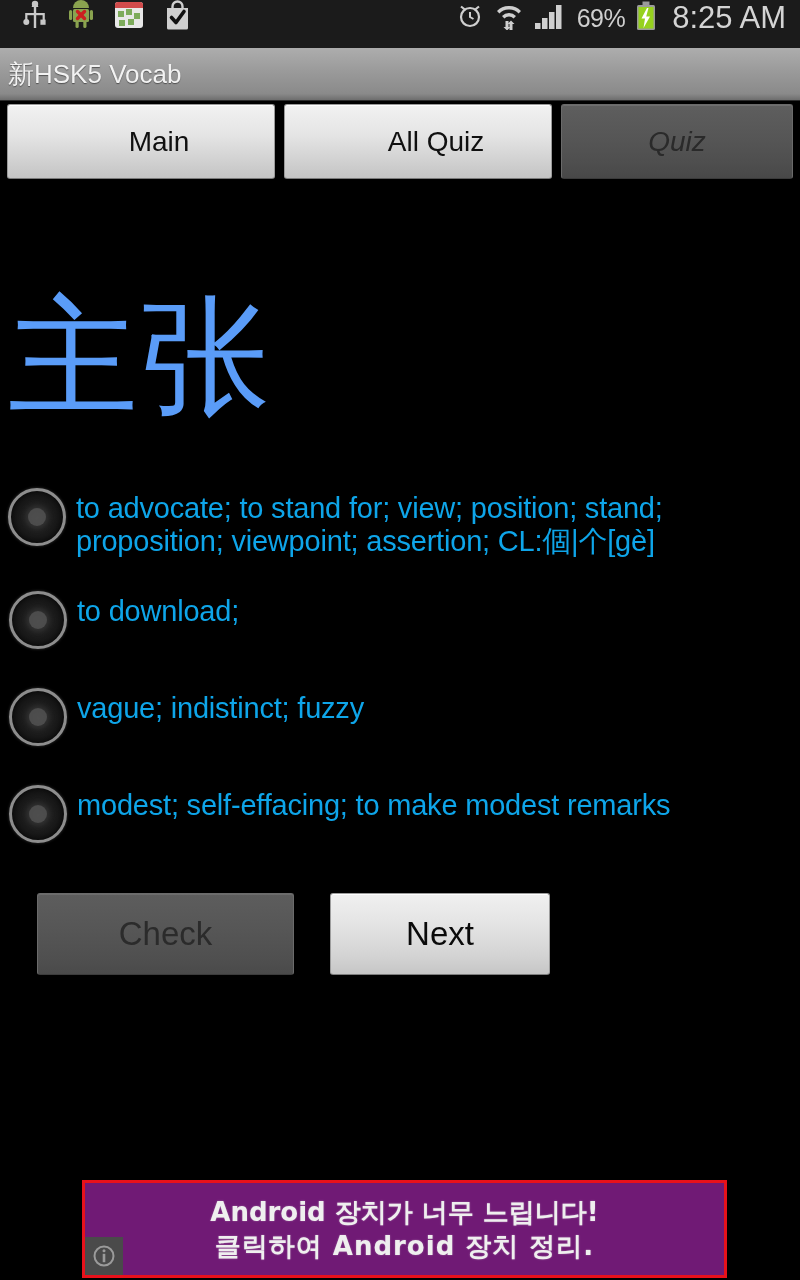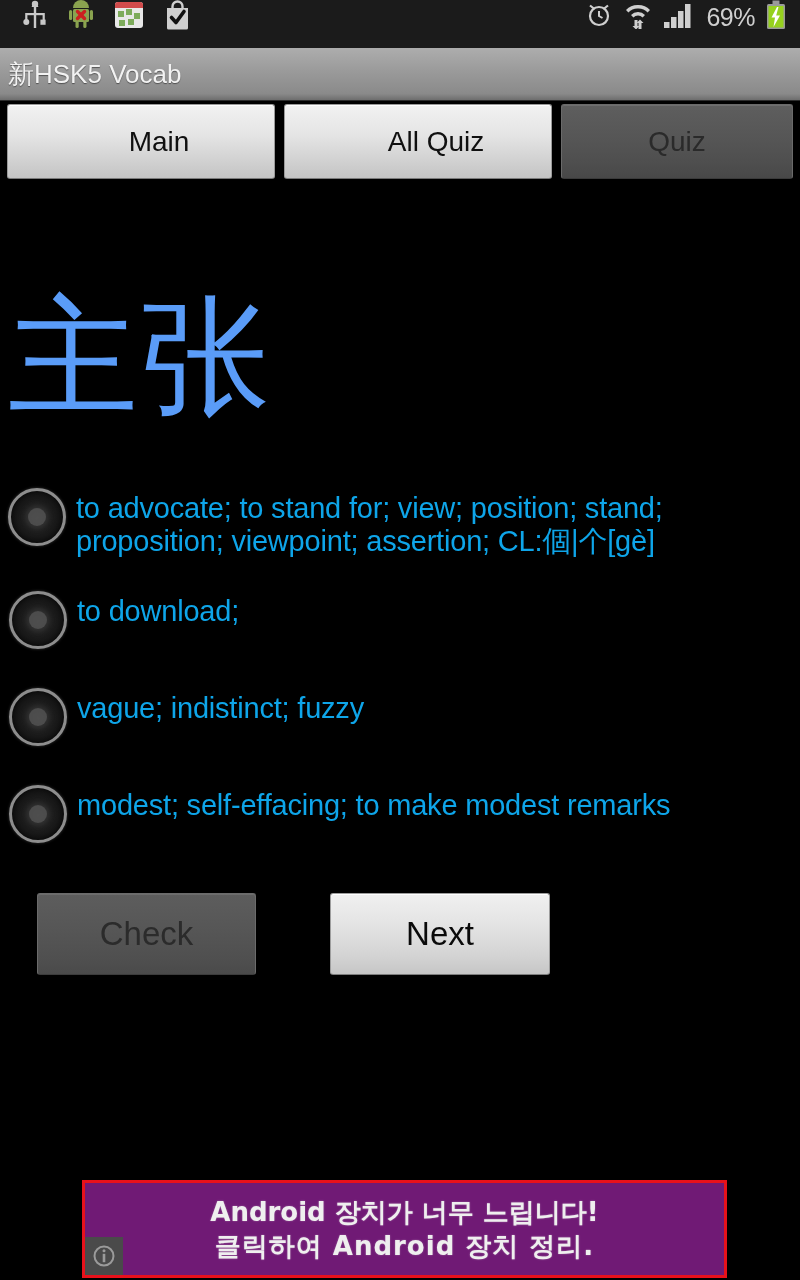--- a/index.html
+++ b/index.html
@@ -57,20 +57,21 @@
     border:1px solid #9a9a9a; border-bottom-color:#7a7a7a;
     color:#101010;
     box-shadow:inset 0 1px 0 rgba(255,255,255,.9);
     padding-left:36px;
   }
   .tabbtn.disabled {
     background:linear-gradient(to bottom,#5e5e5e 0%,#565656 45%,#4e4e4e 80%,#484848 100%);
     border:1px solid #6a6a6a; border-bottom-color:#3a3a3a;
     color:#2a2a2a;
     box-shadow:inset 0 1px 0 rgba(255,255,255,.10);
+    font-style:italic;
   }
 
   
   .hanzi {
     position:absolute; left:8px; top:292px;
     color:#5a9cf8;
     font-size:130px; line-height:1.0;
     font-family:"DejaVu Sans", sans-serif;
     letter-spacing:2px; white-space:nowrap;
   }
@@ -104,21 +105,21 @@
     padding-top:8px; letter-spacing:-0.2px;
   }
 
   
   .btnrow { position:absolute; left:0; top:893px; width:800px; height:86px; }
   .actbtn {
     position:absolute; top:0; height:82px; border-radius:3px;
     display:flex; align-items:center; justify-content:center;
     font-size:33px; font-family:"Liberation Sans", sans-serif;
   }
-  .actbtn.check { left:37px; width:219px; }
+  .actbtn.check { left:37px; width:257px; }
   .actbtn.next  { left:330px; width:220px; }
   .actbtn.enabled {
     background:linear-gradient(to bottom,#f0f0f0 0%,#e3e3e3 40%,#d3d3d3 78%,#c6c6c6 100%);
     border:1px solid #9d9d9d; border-bottom-color:#7d7d7d;
     color:#0a0a0a;
     box-shadow:inset 0 1px 0 rgba(255,255,255,.9);
   }
   .actbtn.disabled {
     background:linear-gradient(to bottom,#5d5d5d 0%,#565656 45%,#4f4f4f 82%,#4a4a4a 100%);
     border:1px solid #6b6b6b; border-bottom-color:#3c3c3c;
@@ -238,20 +239,21 @@
       </span>
       <span class="sb-pct">69%</span>
       <span class="sb-icon">
         <svg width="20" height="30" viewBox="0 0 20 30">
           <rect x="6.5" y="0.5" width="7" height="3.5" fill="#9a9a9a"></rect>
           <rect x="1" y="4" width="18" height="25" rx="1.5" fill="#9a9a9a"></rect>
           <rect x="2.5" y="6" width="15" height="21.5" fill="#96d11e"></rect>
           <polygon points="11,7 5.5,17.5 9,17.5 7.5,27 14,15.5 10.2,15.5 12.5,7" fill="#ffffff"></polygon>
         </svg>
       </span>
+      <span class="sb-clock">8:25 AM</span>
     </div>
   </div>
 
   <div class="actionbar">
     <div class="actionbar-title">新HSK5 Vocab</div>
   </div>
 
   <div class="tabrow">
     <div class="tabbtn enabled">
       <span>Main</span>

